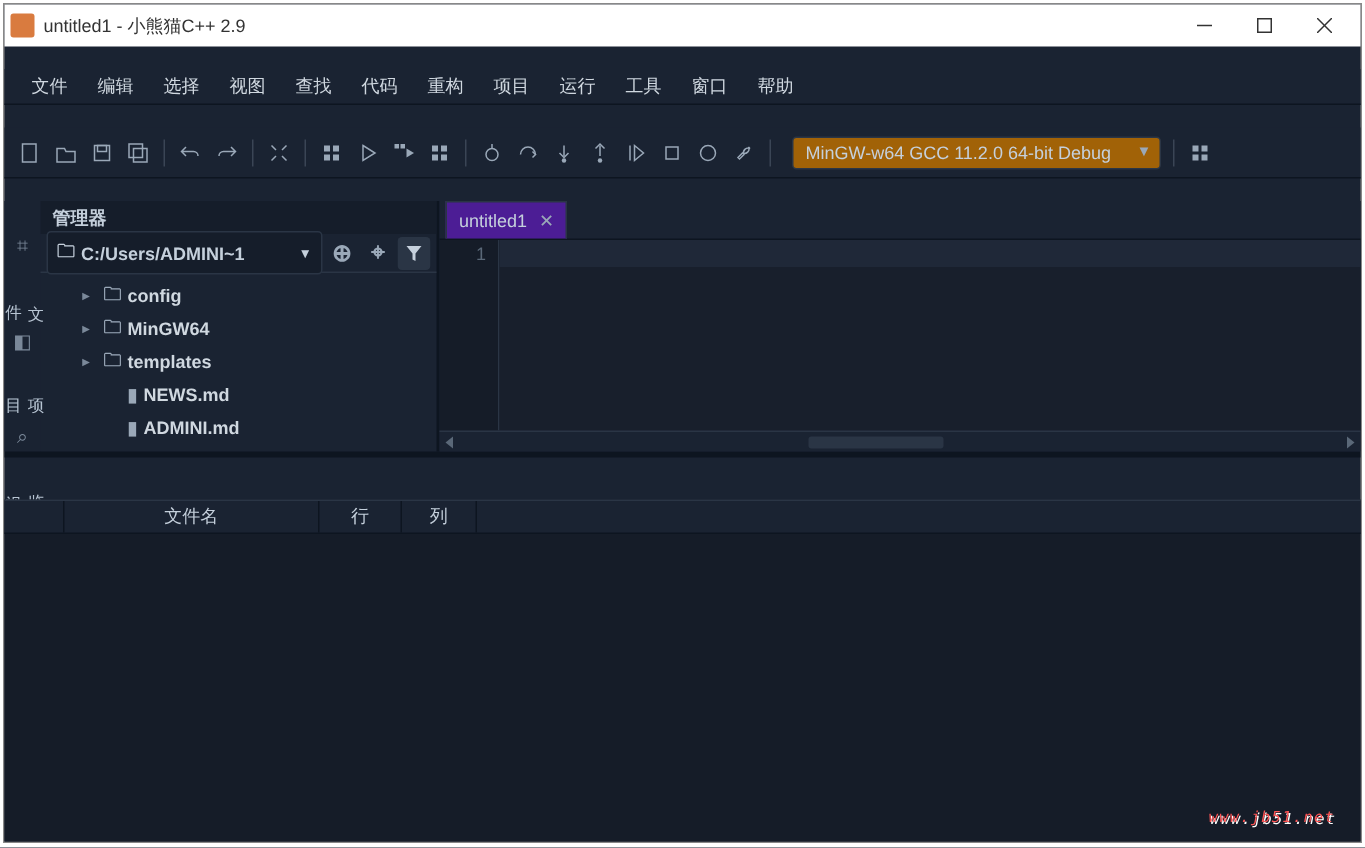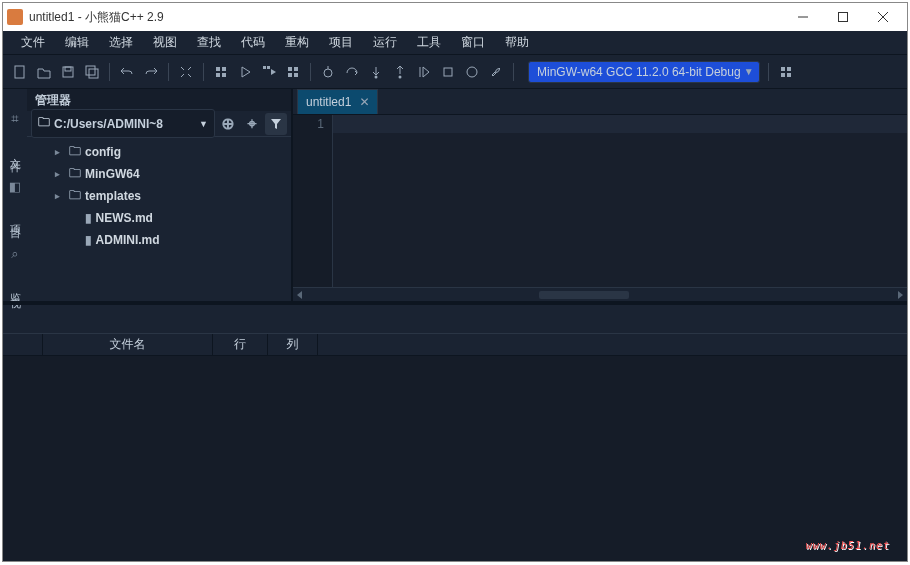--- a/index.html
+++ b/index.html
@@ -1,27 +1,27 @@
 <!DOCTYPE html>
 <html><head>
 <meta charset="utf-8">
 <style>
 * { margin: 0; padding: 0; box-sizing: border-box; font-family: "Microsoft YaHei", sans-serif; }
 body { width: 910px; height: 565px; background: #fff; overflow: hidden; }
-.window { width: 906px; height: 560px; margin: 2px; border: 1px solid #888; background: #1a2332; display: flex; flex-direction: column; }
+.window { width: 906px; height: 560px; margin: 2px; border: 1px solid #888; background: #1a2332; display: flex; flex-direction: column; gap: 15px; }
 .title-bar { height: 28px; background: #fff; display: flex; align-items: center; padding: 0 4px; color: #333; font-size: 12px; }
 .title-bar .app-icon { width: 16px; height: 16px; background: #d97b3f; border-radius: 2px; margin-right: 6px; }
 .title-bar .title-text { flex: 1; }
 .title-bar .win-btn { width: 40px; height: 28px; display: flex; align-items: center; justify-content: center; cursor: pointer; }
 .menu-bar { height: 24px; background: #1a2332; display: flex; align-items: center; padding: 0 8px; gap: 0; border-bottom: 1px solid #0d1520; }
 .menu-item { color: #d0d8e0; font-size: 12px; padding: 4px 10px; cursor: pointer; }
 .toolbar { height: 34px; background: #1a2332; display: flex; align-items: center; padding: 0 6px; gap: 2px; border-bottom: 1px solid #0d1520; }
 .tool-btn { width: 22px; height: 24px; display: flex; align-items: center; justify-content: center; cursor: pointer; color: #9aa8b8; }
 .tool-sep { width: 1px; height: 18px; background: #3a4555; margin: 0 4px; }
-.compiler-select { background: #1d4ed8; color: #c5d0dc; font-size: 12px; padding: 3px 18px 3px 8px; border: 1px solid #2a3545; border-radius: 3px; cursor: pointer; margin-left: 8px; }
+.compiler-select { background: #a16207; color: #c5d0dc; font-size: 12px; padding: 3px 32px 3px 8px; border: 1px solid #2a3545; border-radius: 3px; cursor: pointer; margin-left: 8px; }
 .down-caret { margin-left: -18px; color: #9aa8b8; font-size: 10px; pointer-events: none; }
 .main-body { flex: 1; display: flex; flex-direction: column; min-height: 0; }
 .upper { flex: 1; display: flex; min-height: 0; }
 .left-pane { width: 290px; display: flex; background: #1a2332; border-right: 2px solid #0d1520; }
 .vtab-col { width: 24px; background: #1a2332; display: flex; flex-direction: column; align-items: center; padding-top: 22px; gap: 18px; }
 .vtab { writing-mode: vertical-rl; text-orientation: upright; color: #b8c5d3; font-size: 11px; cursor: pointer; padding: 4px 2px; letter-spacing: 4px; }
 .vtab-icon { color: #7a8899; font-size: 13px; }
 .file-panel { flex: 1; display: flex; flex-direction: column; font-weight: bold; }
 .panel-header { height: 22px; background: #151d2a; color: #c5d0dc; font-size: 12px; padding: 0 8px; display: flex; align-items: center; }
 .path-row { height: 26px; display: flex; align-items: center; padding: 2px 4px; gap: 2px; border-bottom: 1px solid #2a3545; }
@@ -29,21 +29,21 @@
 .path-icon-btn { width: 22px; height: 22px; display: flex; align-items: center; justify-content: center; cursor: pointer; color: #9aa8b8; border: 1px solid transparent; border-radius: 3px; }
 .path-icon-btn.filter { background: #2a3545; }
 .tree { flex: 1; padding: 4px 0; color: #d0d8e0; font-size: 12px; overflow: auto; }
 .tree-row { display: flex; align-items: center; height: 22px; padding-left: 12px; cursor: pointer; gap: 4px; }
 .tree-row .arrow { width: 10px; color: #7a8899; font-size: 9px; }
 .tree-row .ficon { color: #9aa8b8; }
 .tree-row.depth1 { padding-left: 28px; }
 .tree-row.depth2 { padding-left: 44px; }
 .editor-pane { flex: 1; display: flex; flex-direction: column; background: #151c28; }
 .tab-row { height: 26px; background: #1a2332; display: flex; align-items: flex-end; padding-left: 4px; border-bottom: 1px solid #0d1520; }
-.tab { background: #0c4a6e; color: #c5d0dc; font-size: 12px; padding: 5px 8px; display: flex; align-items: center; gap: 8px; border-top: 1px solid #2a3545; border-left: 1px solid #2a3545; border-right: 1px solid #2a3545; cursor: pointer; }
+.tab { background: #4c1d95; color: #c5d0dc; font-size: 12px; padding: 5px 8px; display: flex; align-items: center; gap: 8px; border-top: 1px solid #2a3545; border-left: 1px solid #2a3545; border-right: 1px solid #2a3545; cursor: pointer; }
 .tab-close { color: #9aa8b8; cursor: pointer; font-size: 12px; }
 .editor-body { flex: 1; display: flex; background: #151c28; }
 .gutter { width: 40px; background: #151c28; color: #5a6878; font-size: 12px; text-align: right; padding: 2px 8px 0 0; border-right: 1px solid #2a3545; }
 .code-area { flex: 1; background: #181f2c; position: relative; }
 .current-line { position: absolute; top: 0; left: 0; right: 0; height: 18px; background: #1f2838; }
 .h-scroll { height: 14px; background: #1a2332; border-top: 1px solid #2a3545; position: relative; }
 .h-scroll::before, .h-scroll::after { content: ""; position: absolute; top: 3px; width: 0; height: 0; border-top: 4px solid transparent; border-bottom: 4px solid transparent; }
 .h-scroll::before { left: 4px; border-right: 5px solid #5a6878; }
 .h-scroll::after { right: 4px; border-left: 5px solid #5a6878; }
 .h-scroll .thumb { position: absolute; left: 40%; top: 3px; width: 90px; height: 8px; background: #2a3545; border-radius: 2px; }
@@ -243,21 +243,21 @@
           <span class="vtab-icon">◧</span>
           <div class="vtab">项目</div>
           <span class="vtab-icon">⌕</span>
           <div class="vtab">监视</div>
         </div>
         <div class="file-panel">
           <div class="panel-header">管理器</div>
           <div class="path-row">
             <div class="path-box">
               <span>🗀</span>
-              <span>C:/Users/ADMINI~8</span>
+              <span>C:/Users/ADMINI~1</span>
               <span style="margin-left:auto;font-size:9px">▼</span>
             </div>
             <div class="path-icon-btn">
                 <span>⊕</span>
               </div>
             <div class="path-icon-btn">
                 <span>⌖</span>
               </div>
             <div class="path-icon-btn filter">
               <svg width="12" height="12">

